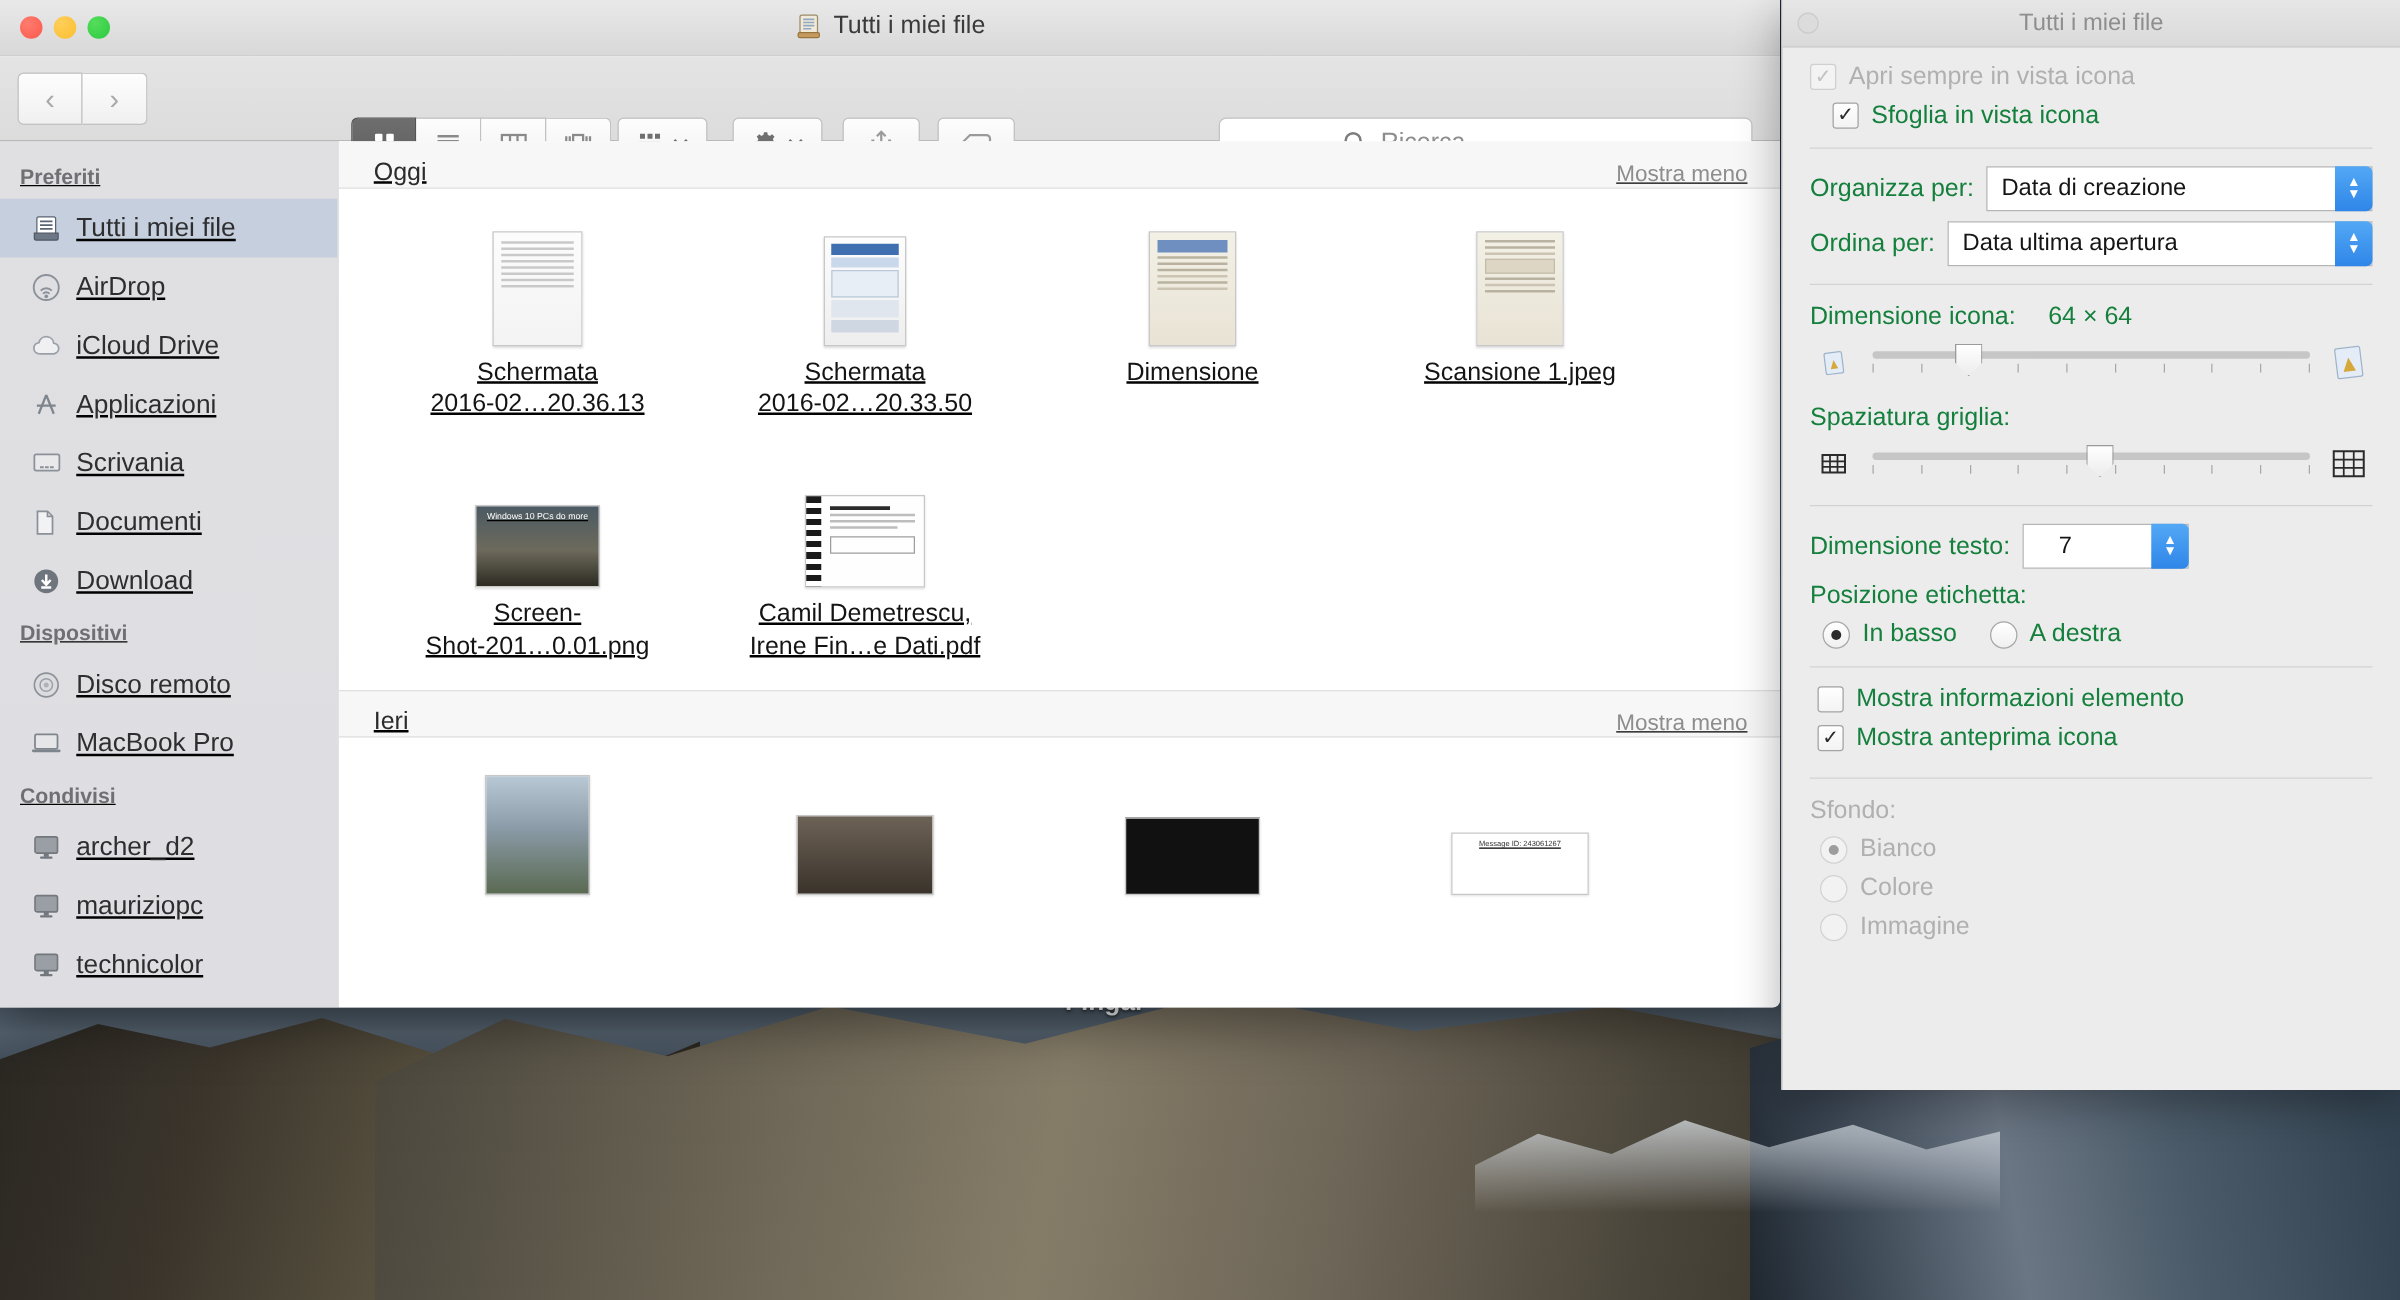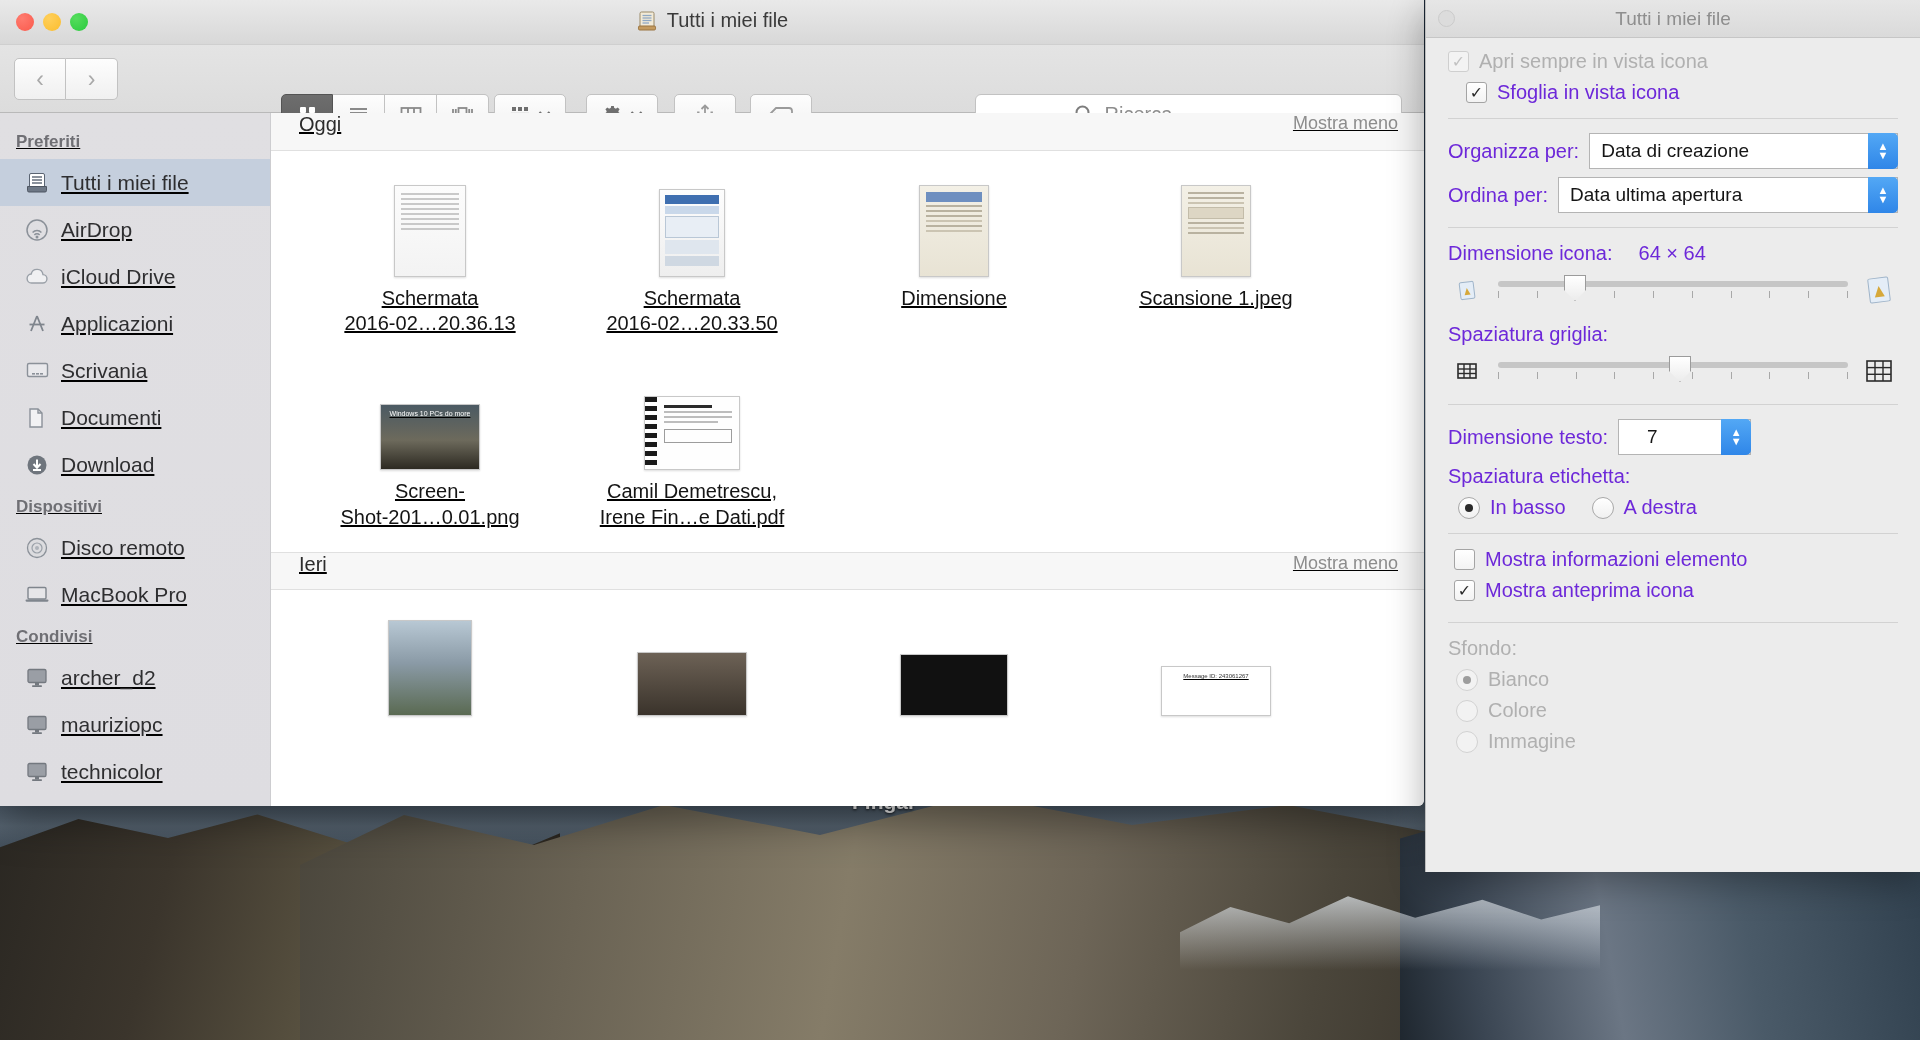--- a/index.html
+++ b/index.html
@@ -147,21 +147,21 @@
     display: flex; align-items: center; gap: 11px;
     height: 47px; padding-left: 24px;
     font-size: 21px; color: #2e2e30;
   }
   .sb-item.selected { background: #c5cfdd; }
   .sb-ico { width: 26px; height: 26px; flex: none; display: flex; align-items: center; justify-content: center; }
 
   
   #filearea { flex: 1; background: #fff; overflow: hidden; position: relative; }
   .group-head {
-    display: flex; align-items: flex-start; justify-content: space-between;
+    display: flex; align-items: flex-end; justify-content: space-between;
     height: 38px; padding: 0 26px 0 28px;
     background: #f7f7f7; border-bottom: 1px solid #e0e0e0;
     font-size: 20px; color: #2c2c2c;
   }
   .group-head .showless { font-size: 18px; color: #8d8d8d; }
   .filerow { display: flex; padding: 18px 0 8px 28px; }
   .fileitem { width: 262px; text-align: center; }
   .thumb-wrap { height: 108px; display: flex; align-items: flex-end; justify-content: center; }
   .thumb {
     border: 1px solid #c8c8c8;
@@ -199,21 +199,21 @@
     display: flex; align-items: center; justify-content: center;
     font-size: 19px; color: #8e8e8e;
   }
   #vo-close {
     position: absolute; left: 12px; top: 10px;
     width: 17px; height: 17px; border-radius: 50%;
     background: #dcdcdc; border: 1px solid #cbcbcb;
   }
   #vo-body { padding: 12px 22px 0 22px; }
   .vo-row { display: flex; align-items: center; gap: 10px; margin-bottom: 8px; }
-  .vo-label { font-size: 20px; color: #6d28d9; }
+  .vo-label { font-size: 20px; color: #15803d; }
   .vo-label.dim { color: #b0b0b0; }
 
   .cb {
     width: 21px; height: 21px; flex: none;
     border: 1px solid #a4a4a4; border-radius: 3px;
     background: linear-gradient(180deg,#fff,#f3f3f3);
     display: flex; align-items: center; justify-content: center;
     font-size: 16px; color: #2a2a2a; line-height: 1;
   }
   .cb.dim { border-color: #cfcfcf; color: #c2c2c2; background: #f3f3f3; }
@@ -821,21 +821,21 @@
       <span class="popup" style="flex:none;width:133px;padding-left:28px">
         <span>7</span>
         <span class="stepper">
             <span>▲</span>
             <span>▼</span>
           </span>
       </span>
     </div>
 
     <div class="vo-row" style="margin-top:10px">
-      <span class="vo-label">Spaziatura etichetta:</span>
+      <span class="vo-label">Posizione etichetta:</span>
     </div>
     <div class="vo-row" style="gap:10px;padding-left:10px">
       <span class="radio">
           <span class="dot"></span>
         </span>
       <span class="vo-label">In basso</span>
       <span class="radio" style="margin-left:16px"></span>
       <span class="vo-label">A destra</span>
     </div>
 

